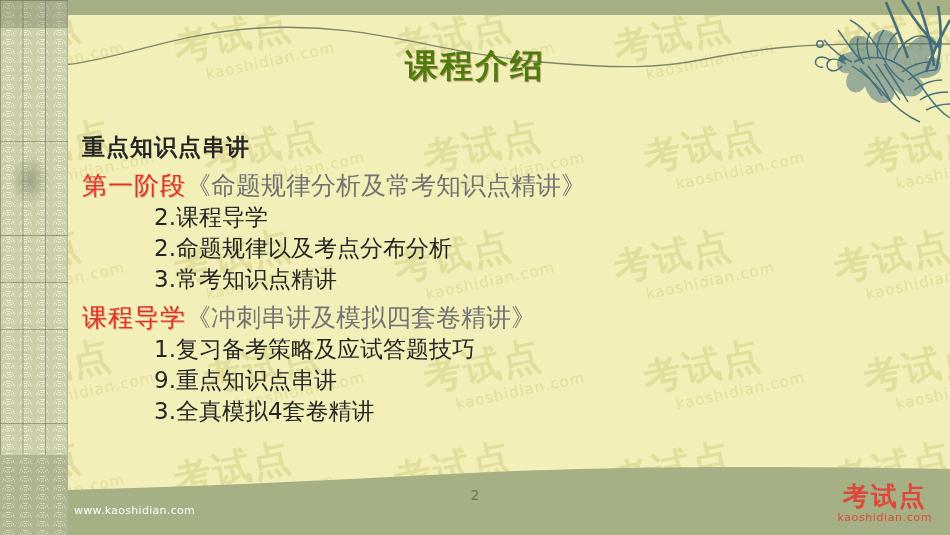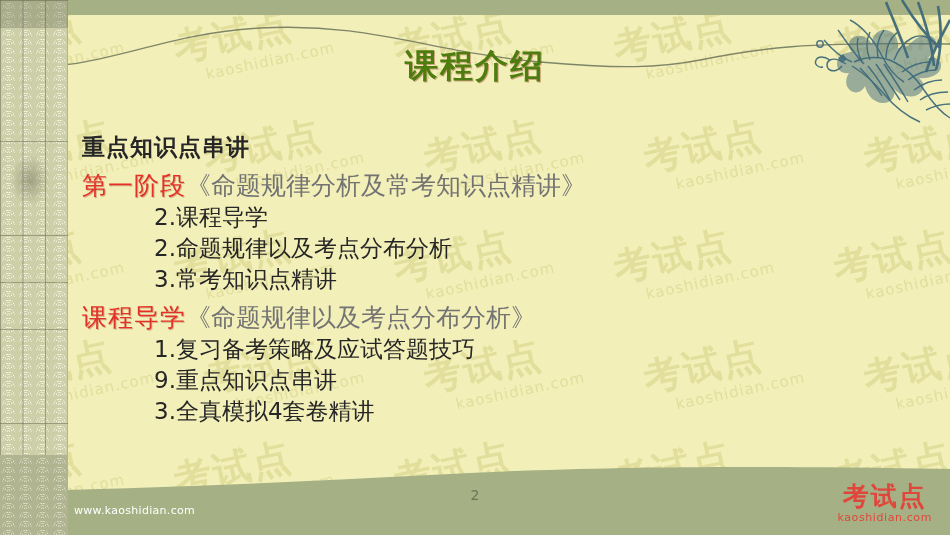--- a/index.html
+++ b/index.html
@@ -319,21 +319,21 @@
     <div class="line stage-line">
       <span class="stage-label">第一阶段</span><span class="stage-title">《命题规律分析及常考知识点精讲》</span>
     </div>
     <div class="line sub-line">2.课程导学</div>
     <div class="line sub-line">2.命题规律以及考点分布分析</div>
     <div class="line sub-line">3.常考知识点精讲</div>
 
     <div class="gap"></div>
 
     <div class="line stage-line">
-      <span class="stage-label">课程导学</span><span class="stage-title">《命题规律以及考点分布分析》</span>
+      <span class="stage-label">课程导学</span><span class="stage-title">《冲刺串讲及模拟四套卷精讲》</span>
     </div>
     <div class="line sub-line">1.复习备考策略及应试答题技巧</div>
     <div class="line sub-line">9.重点知识点串讲</div>
     <div class="line sub-line">3.全真模拟4套卷精讲</div>
 
   </div>
 
   <svg class="bottom-band" viewBox="0 0 950 80" preserveAspectRatio="none">
     <path d="M0,36 C140,34 280,28 430,20 C580,12 720,10 950,14 L950,80 L0,80 Z" fill="#a5b185"></path>
   </svg>

